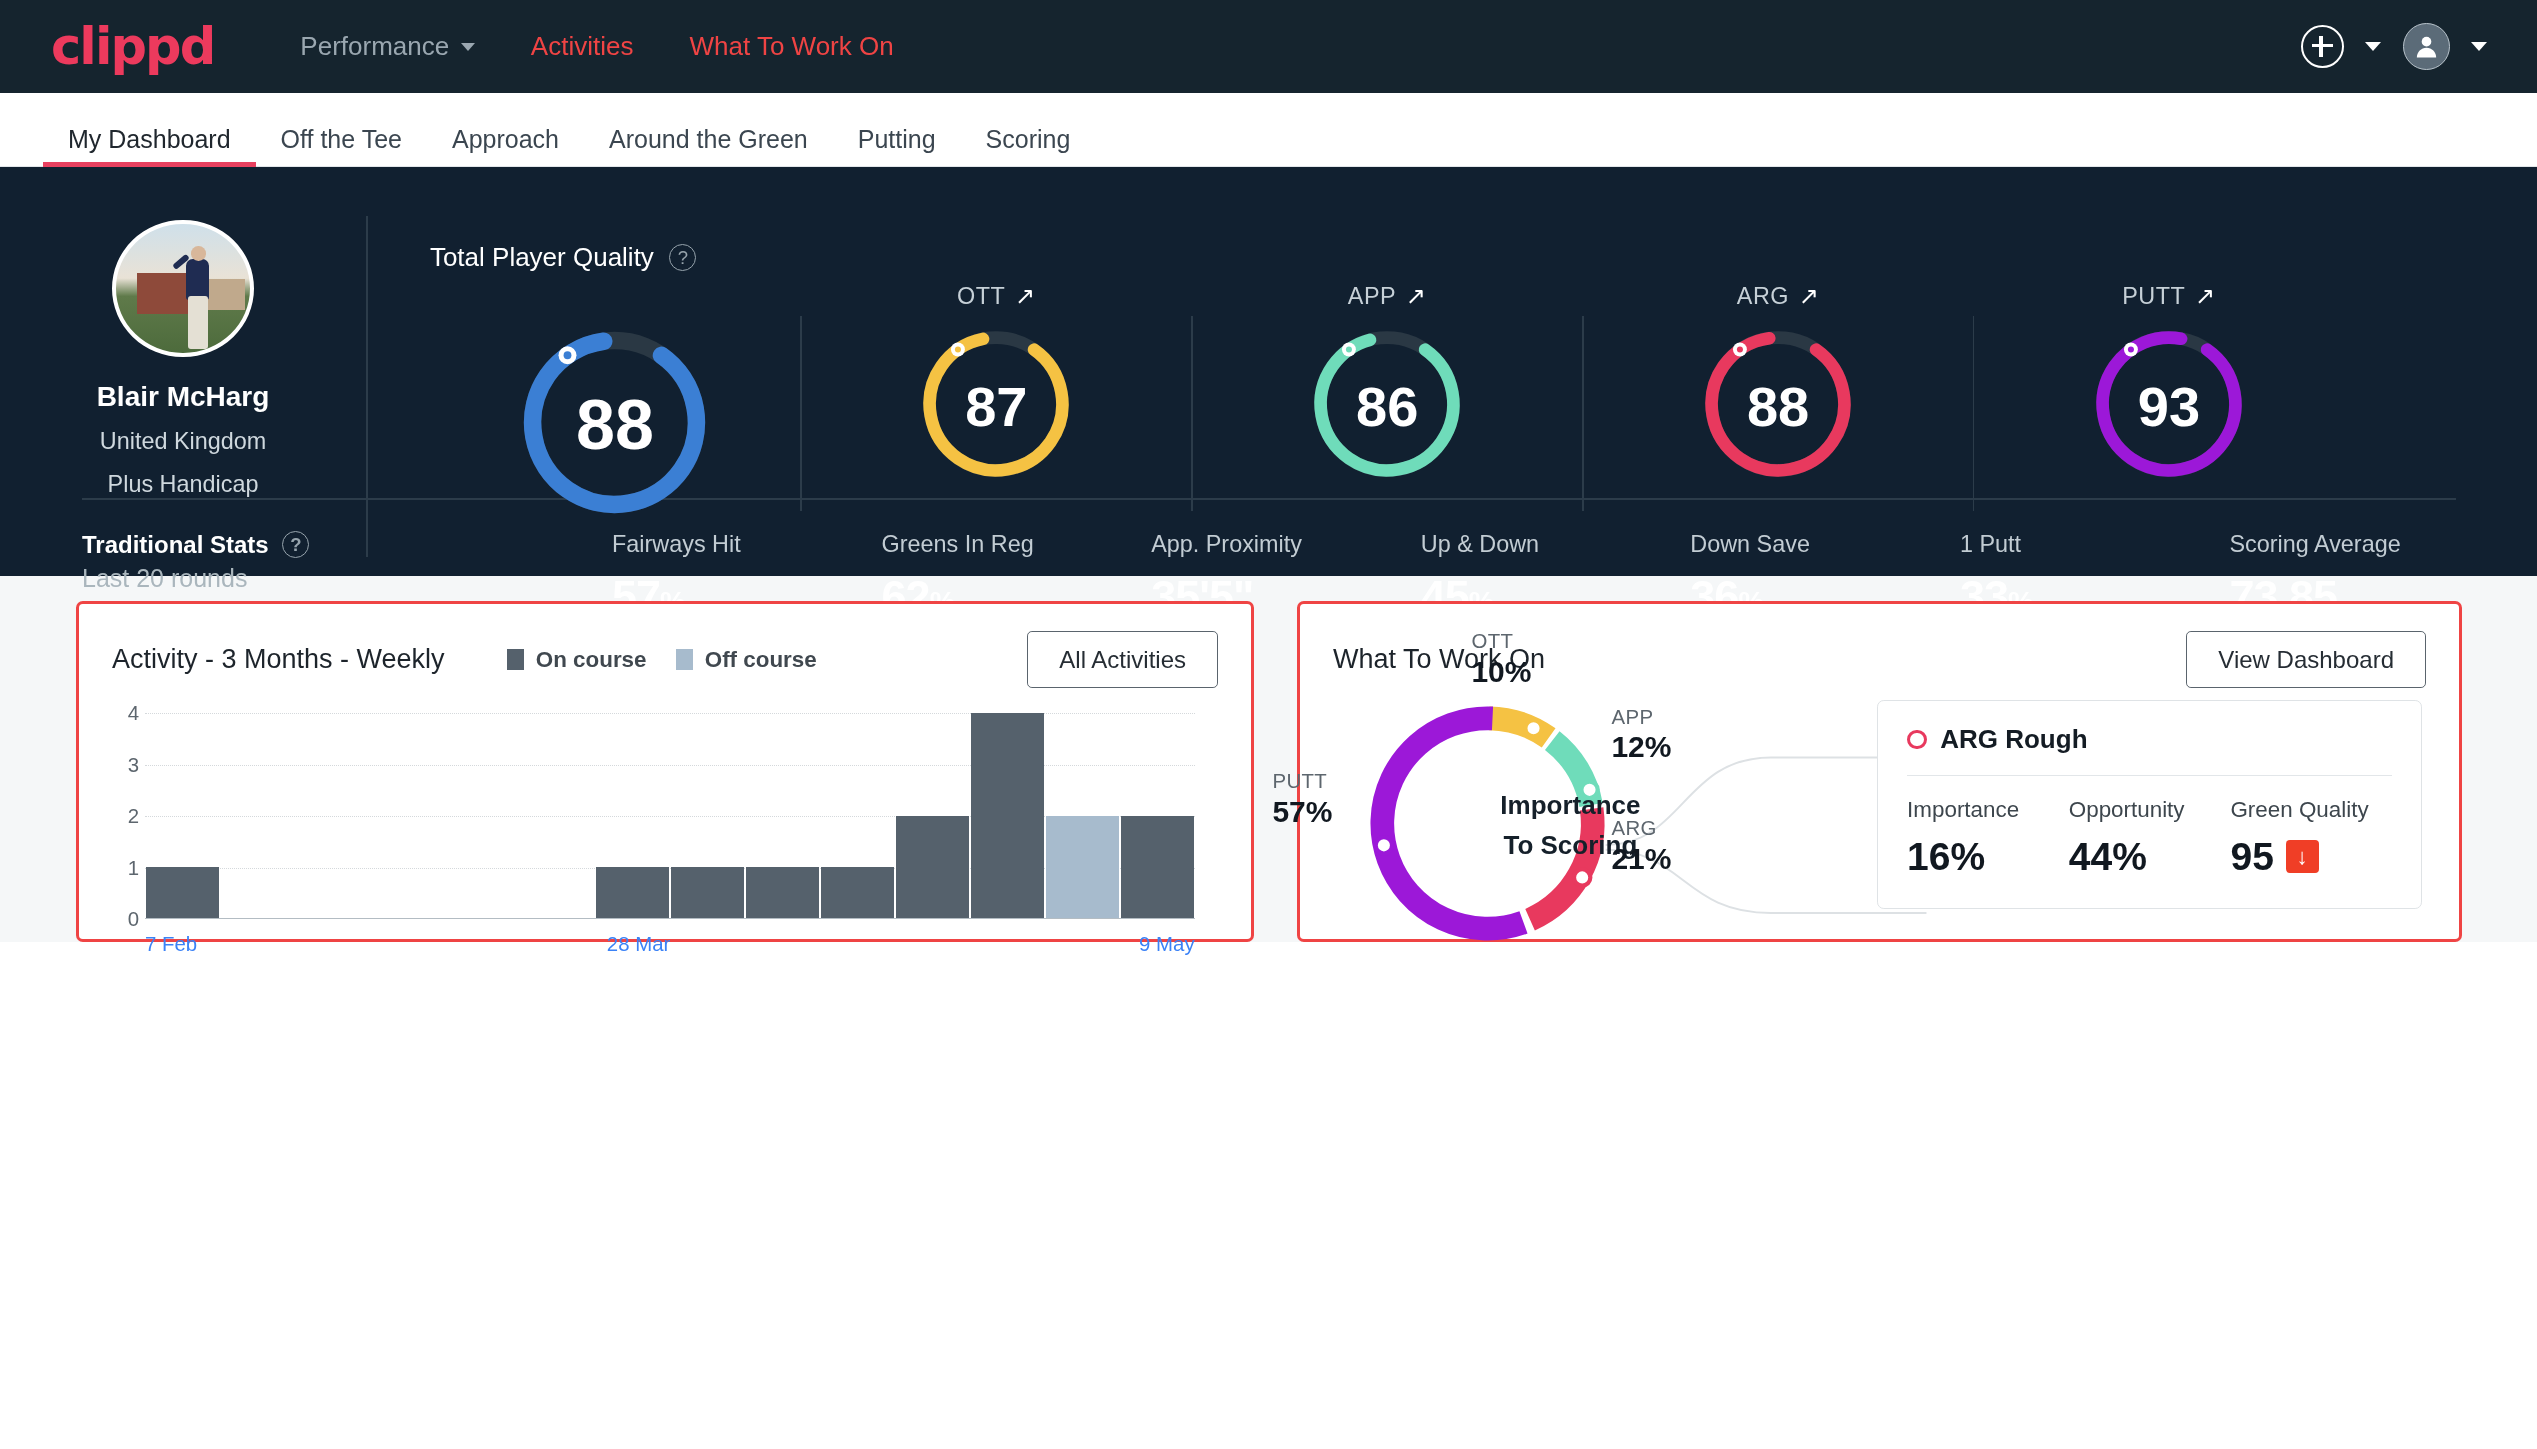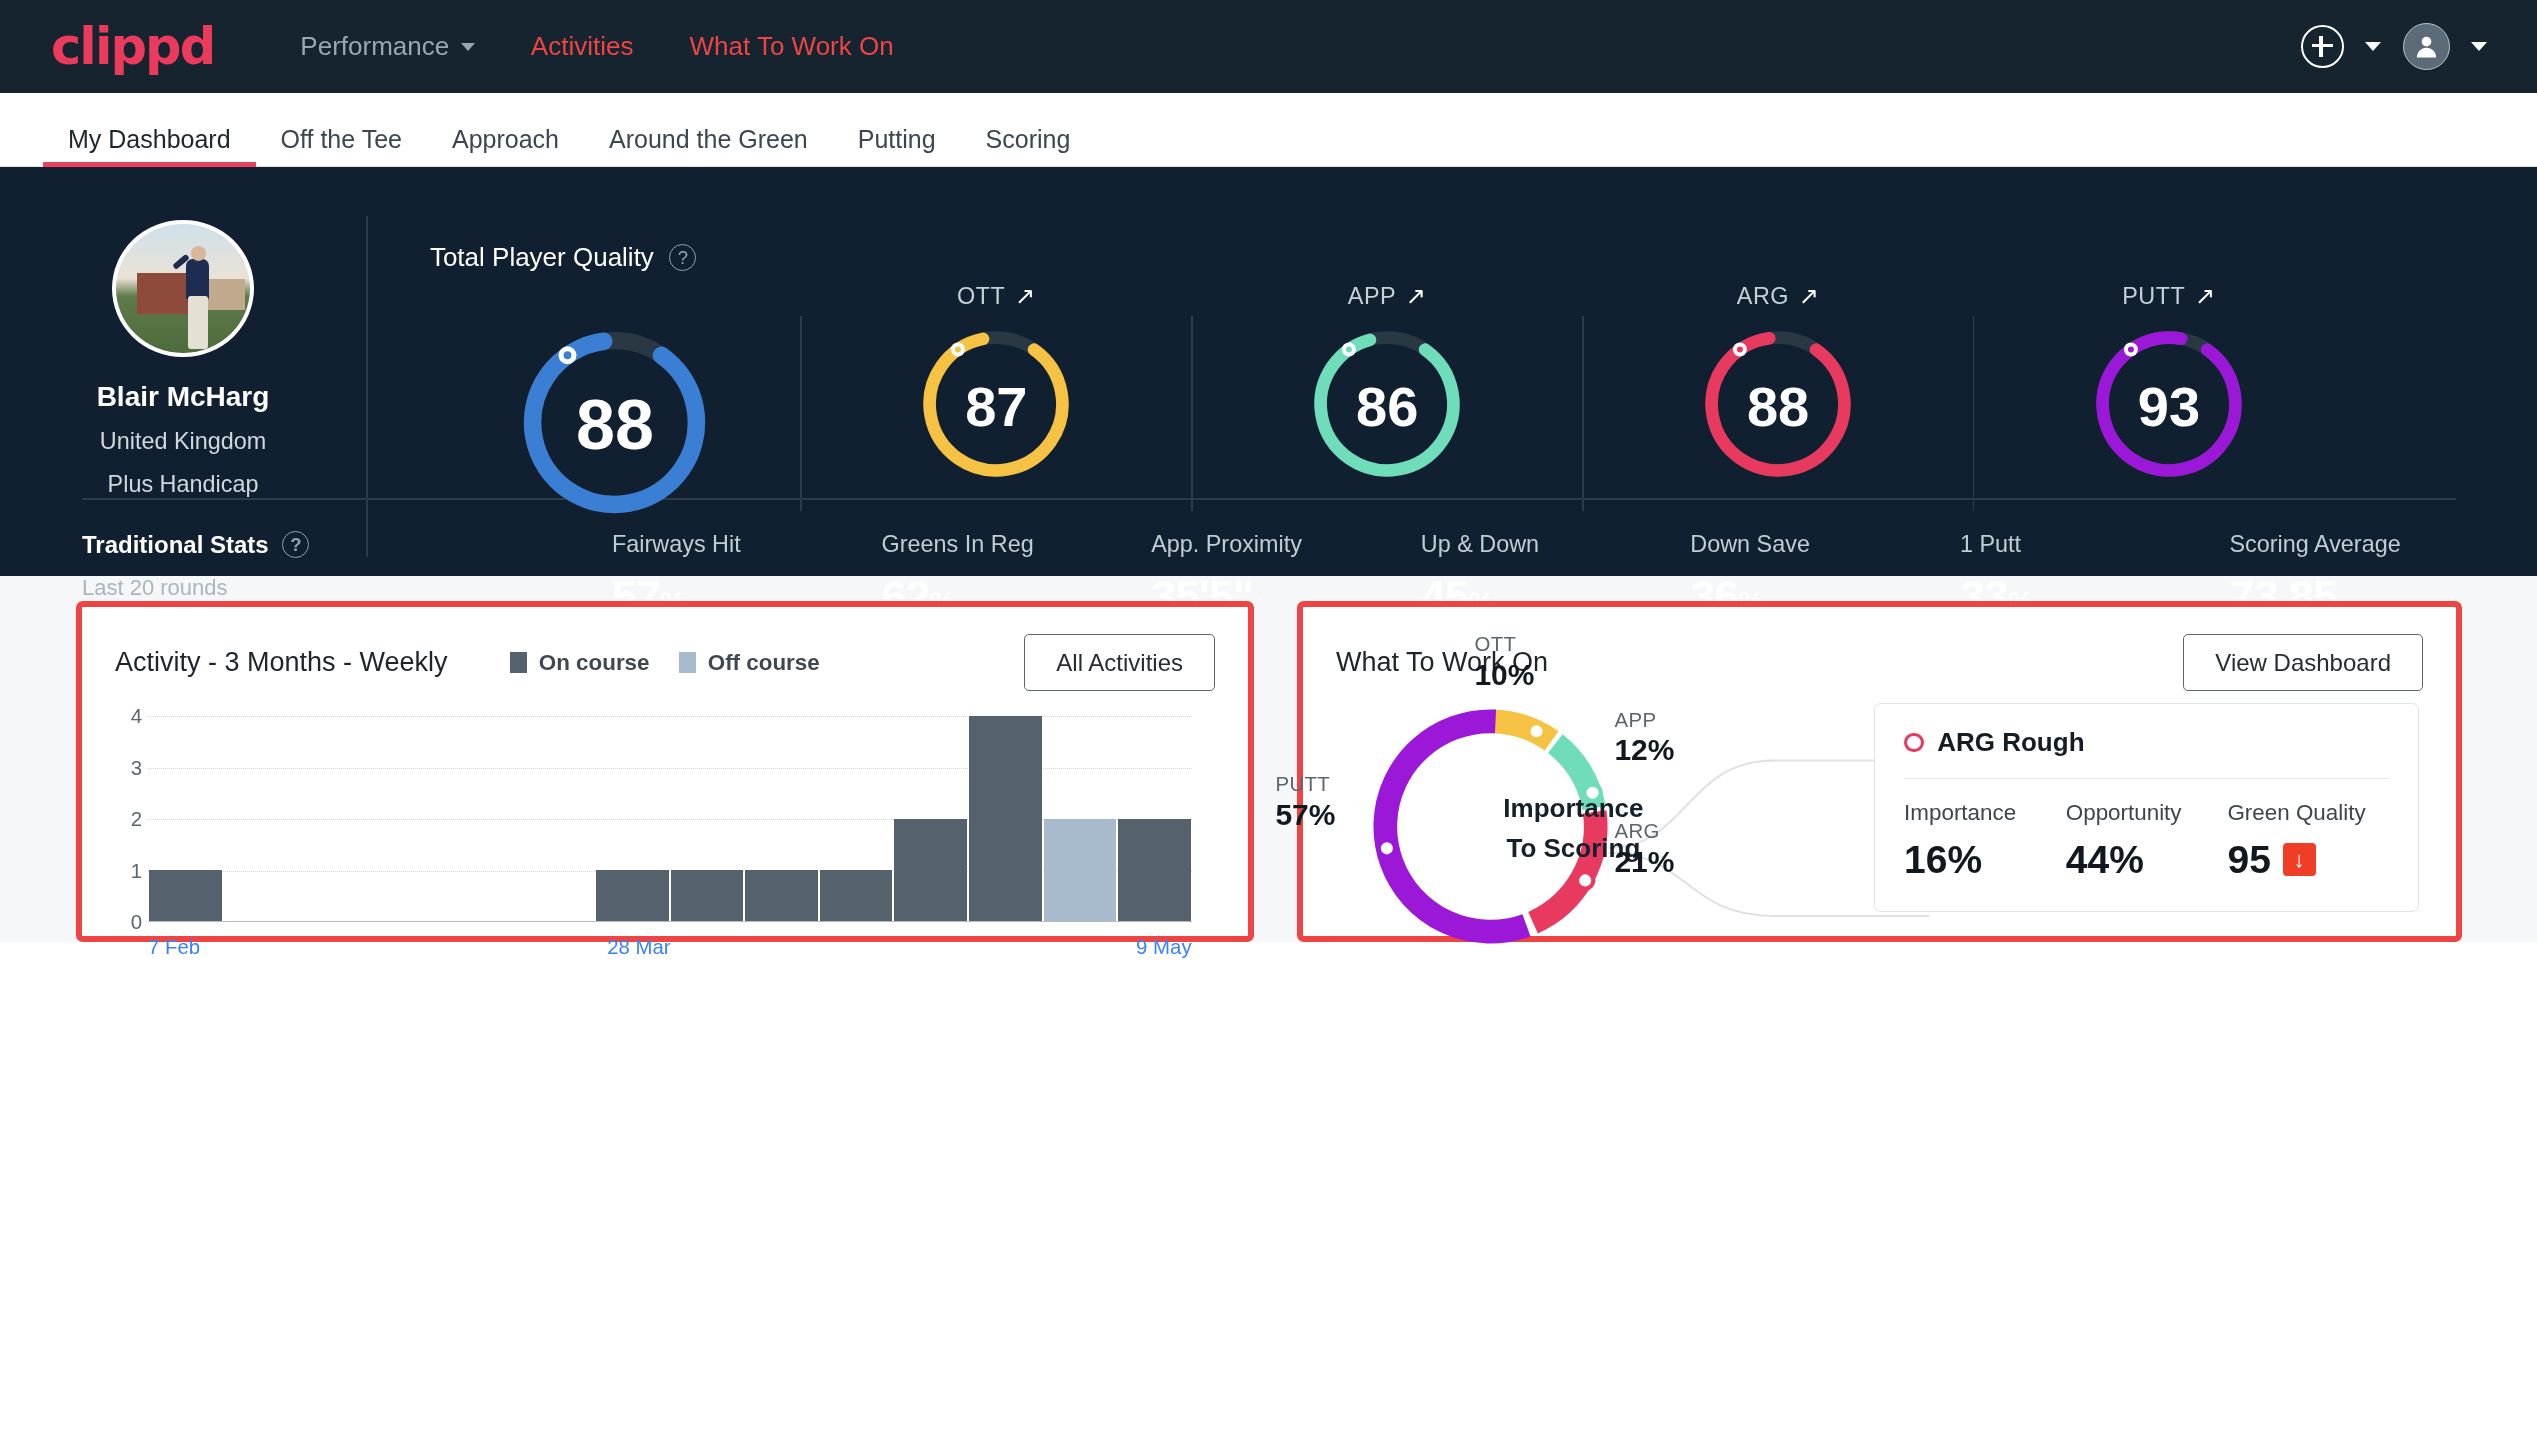--- a/index.html
+++ b/index.html
@@ -201,34 +201,34 @@
   .tstats {
     display: flex; align-items: flex-start;
     padding: 31px 82px 0 82px;
     gap: 43px;
   }
   .ts-title-box { width: 487px; }
   .ts-title {
     color: #ffffff; font-size: 24px; font-weight: bold;
     display: flex; align-items: center; gap: 13.6px;
   }
-  .ts-sub { color: #aab6bd; font-size: 22px; margin-top: 16px; }
+  .ts-sub { color: #aab6bd; font-size: 25px; margin-top: 5px; }
   .ts-item { flex: 1; }
   .ts-label { color: #c2ccd3; font-size: 23.4px; }
   .ts-val {
     color: #ffffff; font-size: 45px; font-weight: bold;
     margin-top: 13.6px; letter-spacing: -1px;
   }
   .ts-val .pct { font-size: 29px; }
 
   
   .light { background: #f5f7f8; height: 366px; padding: 25px 76px 0 76px; display: flex; gap: 43px; }
   .card {
     background: #ffffff;
-    border: 6px solid #ef4444;
+    border: 3px solid #ef4444;
     border-radius: 6.8px;
     padding: 27px 33px;
     position: relative;
   }
   .card-head { display: flex; align-items: center; }
   .card-title { font-size: 27px; color: #1d242b; font-weight: 500; }
   .legend { display: flex; align-items: center; gap: 29px; margin-left: 62px; }
   .legend-item { display: flex; align-items: center; gap: 11.7px; font-size: 22.4px; color: #40484f; font-weight: bold; }
   .sw { width: 17.5px; height: 21.4px; }
   .sw.on { background: #55616c; }

